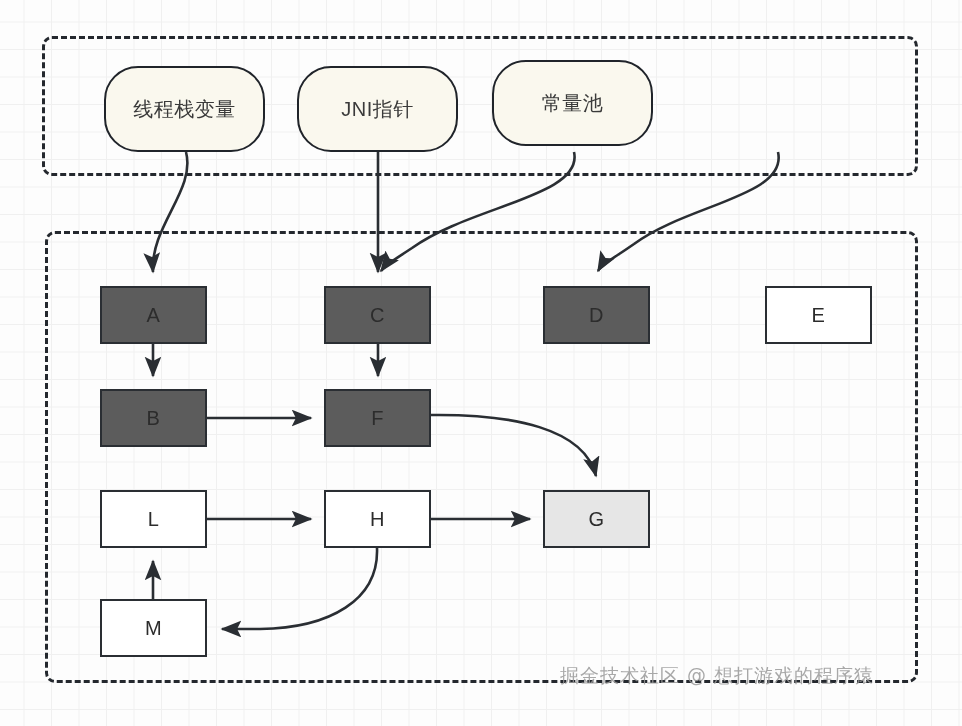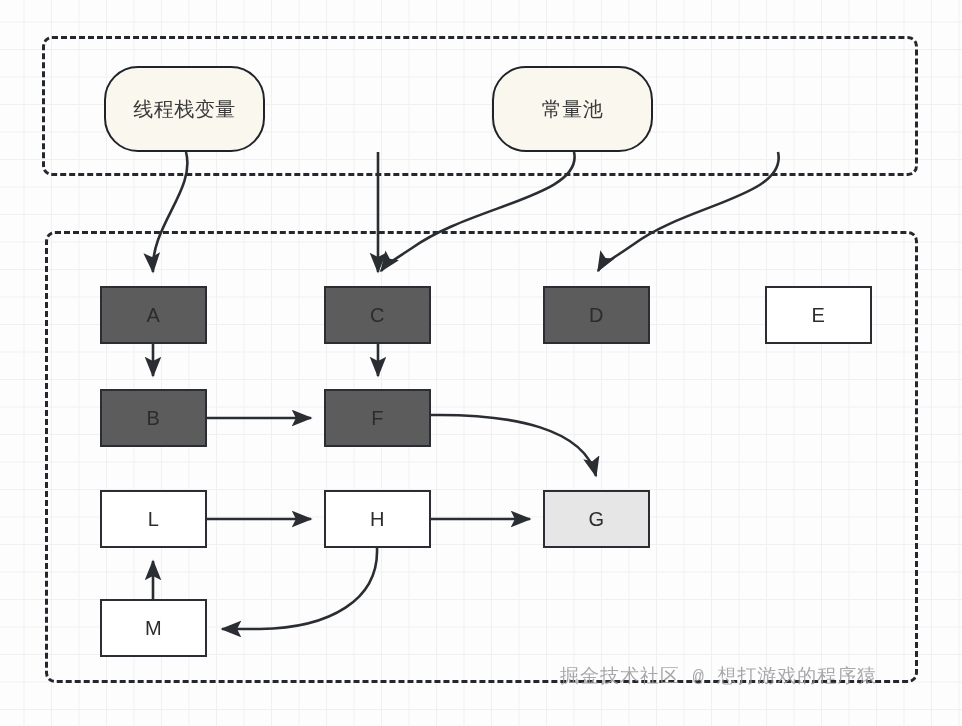--- a/index.html
+++ b/index.html
@@ -127,21 +127,24 @@
     <path d="M 431,519 L 530,519" fill="none" stroke="#2a2e33" stroke-width="2.6" marker-end="url(#arrowhead)"></path>
 
     <path d="M 153,599 L 153,561" fill="none" stroke="#2a2e33" stroke-width="2.6" marker-end="url(#arrowhead)"></path>
 
     <path d="M 377,548 C 379,600 330,628 260,629 L 222,629" fill="none" stroke="#2a2e33" stroke-width="2.6" marker-end="url(#arrowhead)"></path>
   </svg>
 
   <div class="node root-node" id="root-0" style="left: 104px; top: 66px; width: 161px; height: 86px;">
     <span>线程栈变量</span>
   </div>
-  <div class="node root-node" id="root-2" style="left: 492px; top: 66px; width: 161px; height: 86px;">
+  <div class="node root-node" id="root-1" style="left: 297px; top: 66px; width: 161px; height: 86px;">
+    <span>JNI指针</span>
+  </div>
+  <div class="node root-node" id="root-2" style="left: 492px; top: 60px; width: 161px; height: 86px;">
     <span>常量池</span>
   </div>
 
   <div class="node obj-node obj-dark" id="obj-0" style="left: 100px; top: 286px; width: 107px; height: 58px;">
     <span>A</span>
   </div>
   <div class="node obj-node obj-dark" id="obj-1" style="left: 324px; top: 286px; width: 107px; height: 58px;">
     <span>C</span>
   </div>
   <div class="node obj-node obj-dark" id="obj-2" style="left: 543px; top: 286px; width: 107px; height: 58px;">
@@ -162,15 +165,15 @@
   <div class="node obj-node obj-white" id="obj-7" style="left: 324px; top: 490px; width: 107px; height: 58px;">
     <span>H</span>
   </div>
   <div class="node obj-node obj-gray" id="obj-8" style="left: 543px; top: 490px; width: 107px; height: 58px;">
     <span>G</span>
   </div>
   <div class="node obj-node obj-white" id="obj-9" style="left: 100px; top: 599px; width: 107px; height: 58px;">
     <span>M</span>
   </div>
 
-  <div class="watermark" id="watermark-text" style="left: 560px; top: 663px; font-family: Liberation Mono, monospace;">掘金技术社区 @ 想打游戏的程序猿</div>
+  <div class="watermark" id="watermark-text" style="left: 560px; top: 663px;">掘金技术社区 @ 想打游戏的程序猿</div>
 
 </div>
 
 </body></html>

